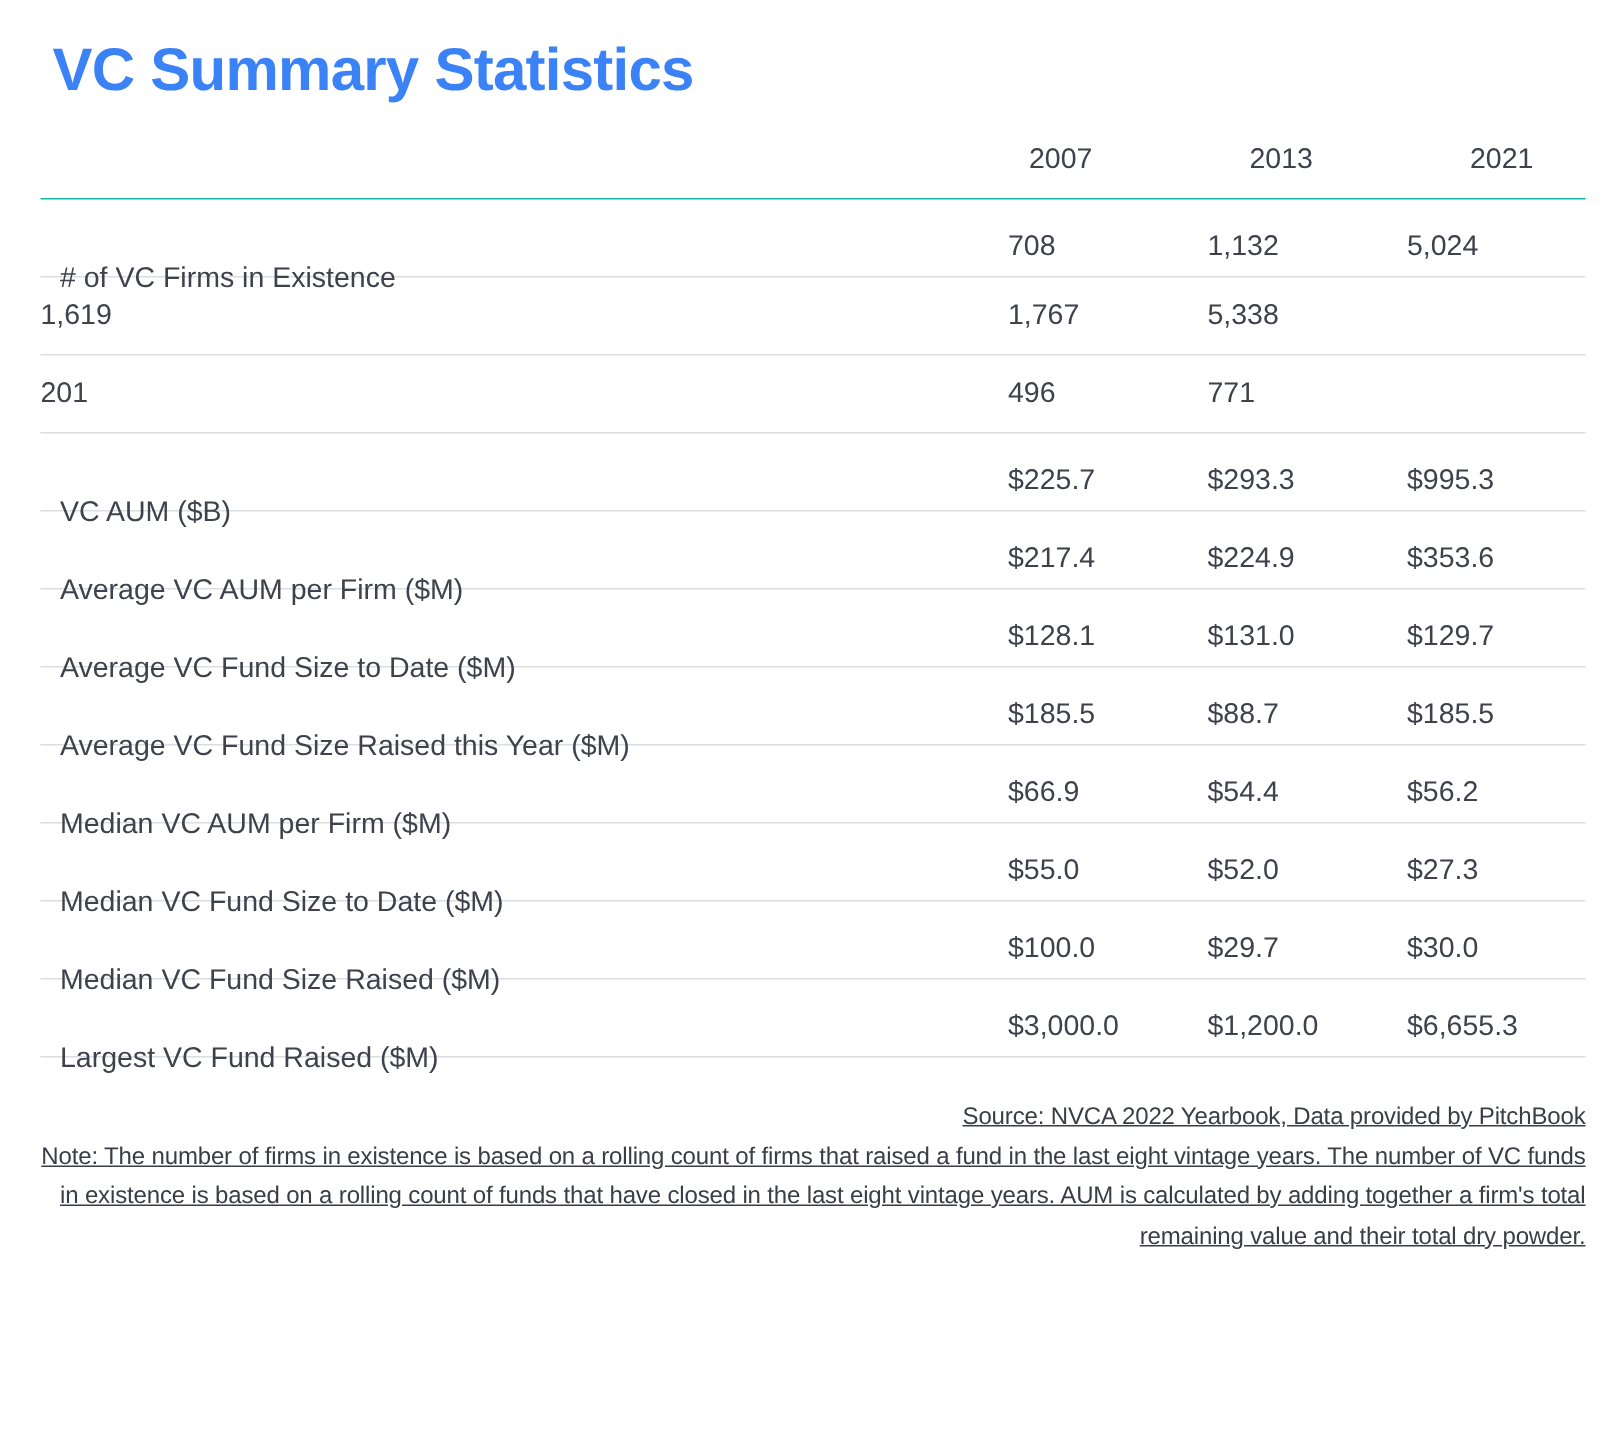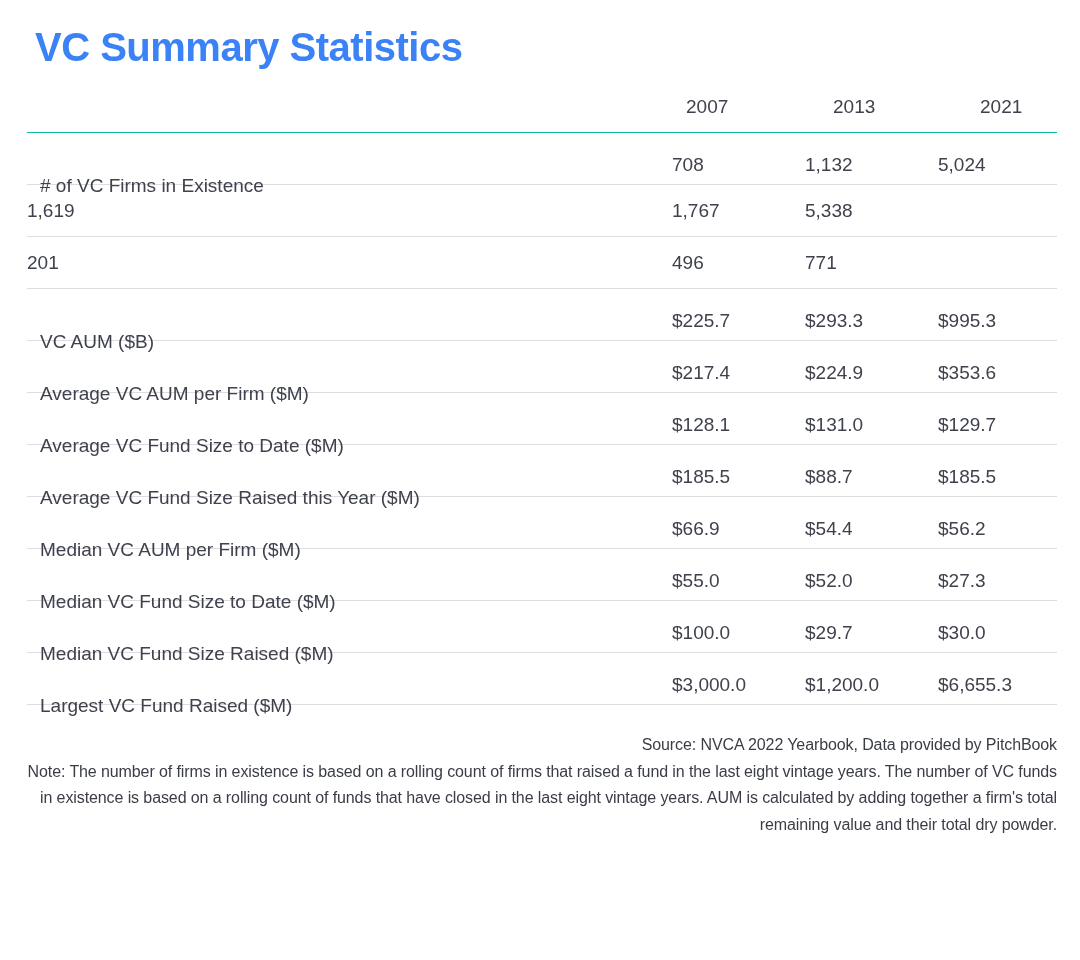--- a/index.html
+++ b/index.html
@@ -41,21 +41,21 @@
   .td.val   { text-align: left; }
   .footer {
     width: 1030px;
     margin-top: 27px;
     text-align: right;
     font-size: 16px;
     line-height: 26.5px;
     color: #3a3d46;
     letter-spacing: -0.1px;
   }
-  .footer p { margin: 0; }
+  .footer p { margin: 0; text-decoration: underline; }
 </style>
 </head>
 <body>
 
 <div class="page">
 
   <h1 class="title">VC Summary Statistics</h1>
 
   <div class="tbl">
     <div class="tr thead">

